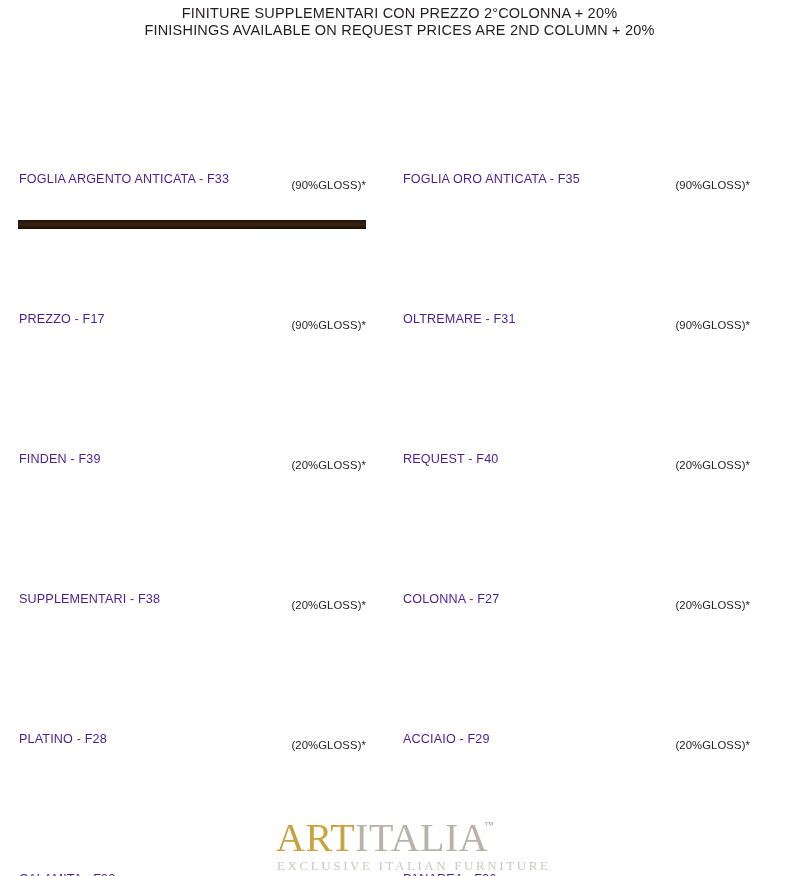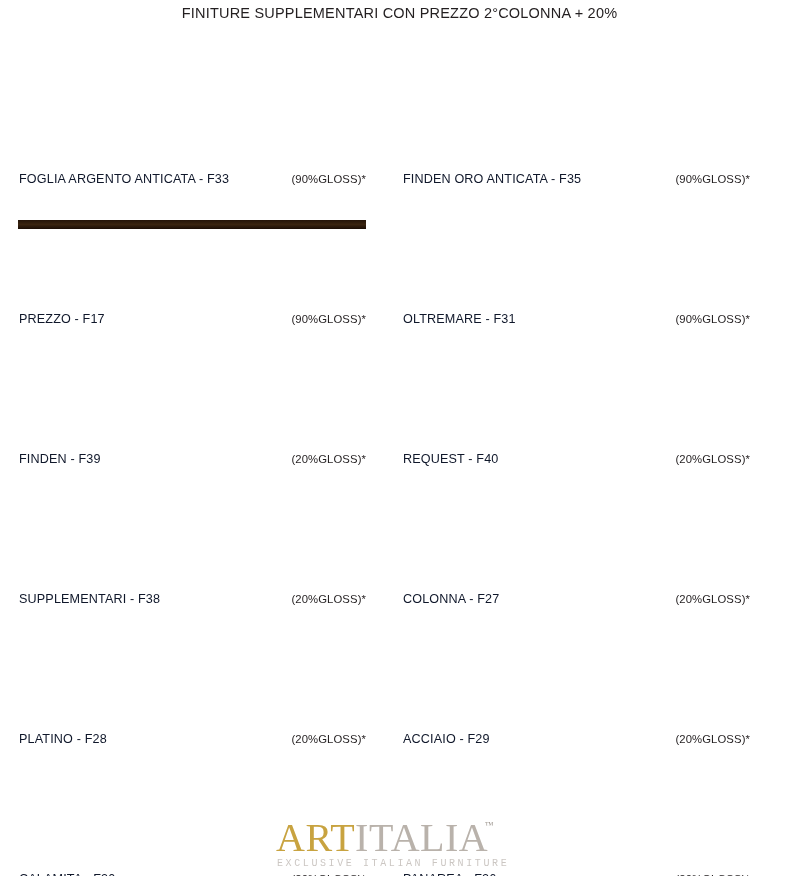--- a/index.html
+++ b/index.html
@@ -72,27 +72,27 @@
     left: 0;
     width: 348px;
     height: 16px;
   }
   .swatch-name {
     position: absolute;
     left: 1px;
     top: 0;
     font-size: 12.6px;
     letter-spacing: 0.15px;
-    color: #0f172a;
+    color: #4c1d95;
     white-space: nowrap;
   }
   .swatch-gloss {
     position: absolute;
     right: 0;
-    top: 1px;
+    top: 7px;
     font-size: 11.3px;
     letter-spacing: 0.1px;
     color: #231f20;
     white-space: nowrap;
   }
 
   
   
   .tex-silver {
     background:
@@ -266,52 +266,53 @@
     left: 215px;
     top: 2px;
     font-family: "Liberation Serif", serif;
     font-size: 9px;
     color: #9c958e;
   }
   .wm-sub {
     position: absolute;
     left: 7px;
     top: 40px;
-    font-family: Liberation Mono, monospace;
-    font-size: 10px;
+    font-family: Liberation Serif, serif;
+    font-size: 13px;
     letter-spacing: 2.6px;
     color: rgba(160,152,144,0.55);
     white-space: nowrap;
   }
 </style>
 </head>
 <body>
 
 <div class="header">
   <span class="header-line header-line-1">FINITURE SUPPLEMENTARI CON PREZZO 2°COLONNA + 20%</span>
+  <span class="header-line header-line-2">FINISHINGS AVAILABLE ON REQUEST PRICES ARE 2ND COLUMN + 20%</span>
 </div>
 
 <div class="grid">
 
   <div class="row">
     <div class="cell col-left">
       <div class="swatch">
         <div class="swatch-inner tex-silver"></div>
       </div>
       <div class="caption">
         <span class="swatch-name">FOGLIA ARGENTO ANTICATA - F33</span>
         <span class="swatch-gloss">(90%GLOSS)*</span>
       </div>
     </div>
     <div class="cell col-right">
       <div class="swatch">
         <div class="swatch-inner tex-gold"></div>
       </div>
       <div class="caption">
-        <span class="swatch-name">FINDEN ORO ANTICATA - F35</span>
+        <span class="swatch-name">FOGLIA ORO ANTICATA - F35</span>
         <span class="swatch-gloss">(90%GLOSS)*</span>
       </div>
     </div>
   </div>
 
   <div class="row">
     <div class="cell col-left">
       <div class="swatch">
         <div class="swatch-inner tex-rombi">
           <div class="rombi-top"></div>

